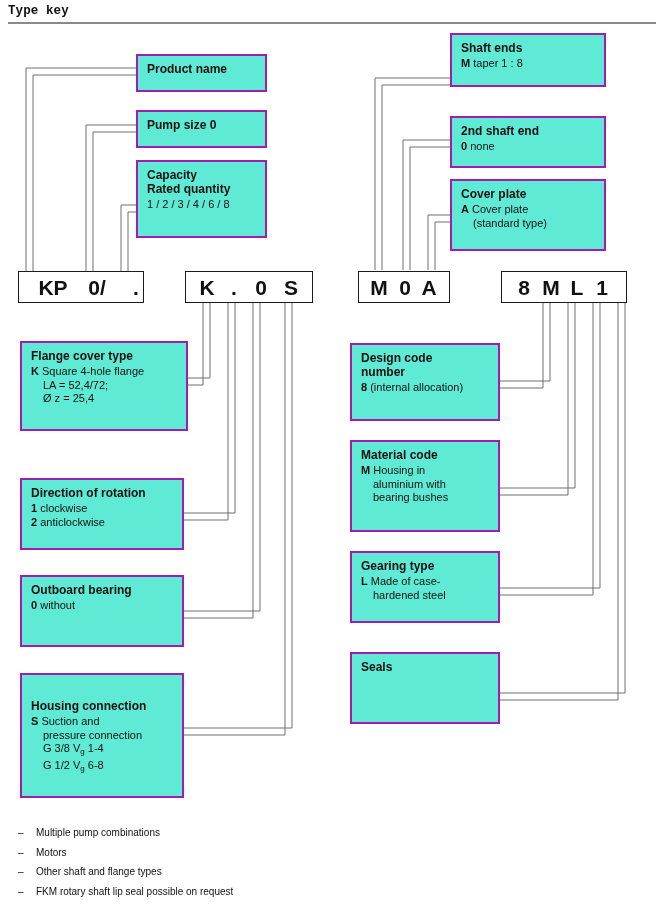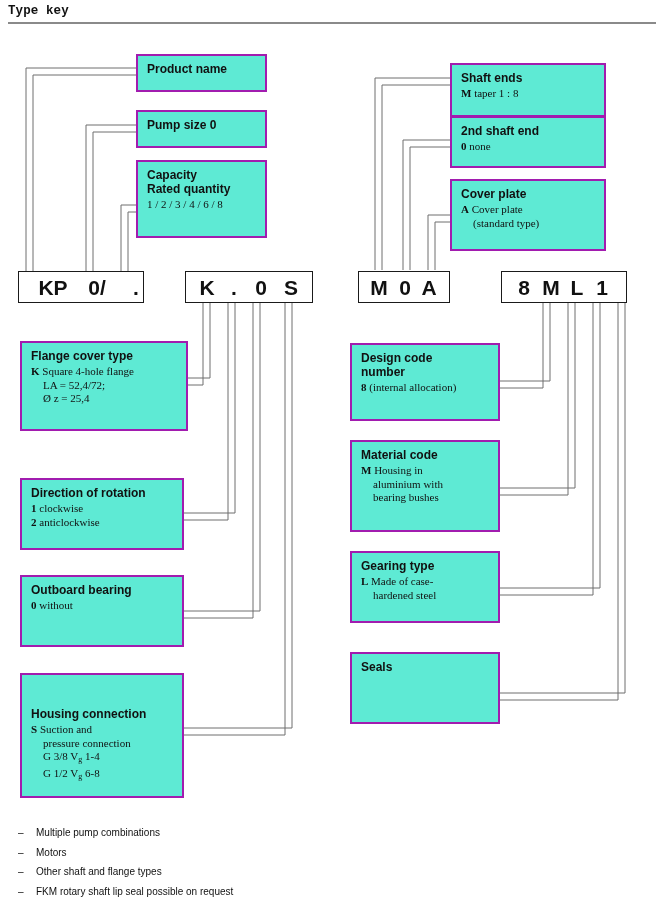--- a/index.html
+++ b/index.html
@@ -33,21 +33,21 @@
     border:2px solid #a21caf;
     box-sizing:border-box;
     padding:6px 8px 6px 9px;
     z-index:3;
   }
   .box .bt{
     font-size:12px;font-weight:bold;line-height:14px;
     margin:0 0 2px 0;white-space:pre-line;
   }
   .lines{font-size:11px;line-height:13.5px;}
-  .lines .ln{display:block;white-space:pre;font-family:Liberation Serif, serif;}
+  .lines .ln{display:block;white-space:pre;}
   .lines .ln .k{font-weight:bold;}
   .lines .ln.ind{padding-left:12px;}
   .sub{font-size:8px;vertical-align:-2px;}
   
   .codebar{
     position:absolute;
     border:1px solid #1a1a1a;
     background:#ffffff;
     box-sizing:border-box;
     z-index:4;
@@ -141,21 +141,21 @@
   <span class="ch" style="left:117px;">.</span>
 </div>
 
 <div class="codebar" style="left:185px;top:271px;width:128px;height:32px;">
   <span class="ch" style="left:21px;">K</span>
   <span class="ch" style="left:48px;">.</span>
   <span class="ch" style="left:75px;">0</span>
   <span class="ch" style="left:105px;">S</span>
 </div>
 
-<div class="box" style="left:450px;top:63px;width:156px;height:54px;">
+<div class="box" style="left:450px;top:33px;width:156px;height:54px;">
   <div class="bt">Shaft ends</div>
   <div class="lines">
     <span class="ln"><span class="k">M</span> <span>taper 1 : 8</span></span>
   </div>
 </div>
 
 <div class="box" style="left:450px;top:116px;width:156px;height:52px;">
   <div class="bt">2nd shaft end</div>
   <div class="lines">
     <span class="ln"><span class="k">0</span> <span>none</span></span>
@@ -200,21 +200,21 @@
   </div>
 </div>
 
 <div class="box" style="left:20px;top:575px;width:164px;height:72px;">
   <div class="bt">Outboard bearing</div>
   <div class="lines">
     <span class="ln"><span class="k">0</span> <span>without</span></span>
   </div>
 </div>
 
-<div class="box" style="left:20px;top:673px;width:164px;height:125px;padding-top:32px;">
+<div class="box" style="left:20px;top:673px;width:164px;height:125px;padding-top:24px;">
   <div class="bt">Housing connection</div>
   <div class="lines">
     <span class="ln"><span class="k">S</span> <span>Suction and</span></span>
     <span class="ln ind">pressure connection</span>
     <span class="ln ind"><span>G 3/8 V</span><span class="sub">g</span><span> 1-4</span></span>
     <span class="ln ind"><span>G 1/2 V</span><span class="sub">g</span><span> 6-8</span></span>
   </div>
 </div>
 
 <div class="box" style="left:350px;top:343px;width:150px;height:78px;">

